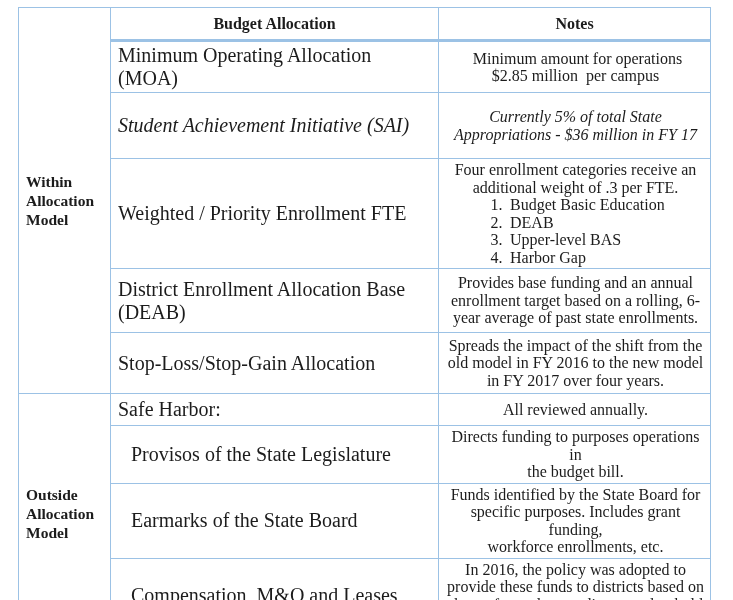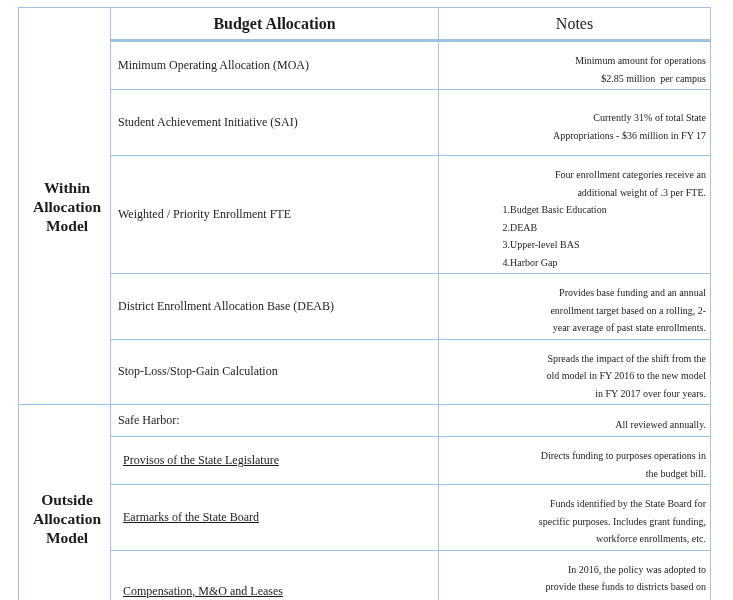--- a/index.html
+++ b/index.html
@@ -26,36 +26,35 @@
     table-layout: fixed;
   }
   col.c1 { width: 92px; }
   col.c2 { width: 328px; }
   col.c3 { width: 272px; }
 
   .alloc-table td, .alloc-table th {
     border: 1px solid #9CC2E5;
     vertical-align: middle;
     background: #ffffff;
-    text-align: center;
   }
 
   
   tr.r-header { height: 33px; }
   tr.r-header th {
     border-bottom: 3px solid #9CC2E5;
     font-size: 16px;
     padding: 2px 4px;
   }
   th.th-alloc { font-weight: bold; }
-  th.th-notes { font-weight: normal; margin-left: 10px; }
+  th.th-notes { font-weight: bold; margin-left: 10px; }
 
   
   tr.r1 { height: 46px; }
-  tr.r2 { height: 66px; }
+  tr.r2 { height: 66px; font-style: italic; }
   tr.r3 { height: 108px; }
   tr.r4 { height: 64px; }
   tr.r5 { height: 61px; }
   tr.r6 { height: 32px; }
   tr.r7 { height: 44px; }
   tr.r8 { height: 64px; }
   tr.r9 { height: 72px; }
 
   
   td.group-cell {
@@ -64,32 +63,32 @@
   }
   .group-label {
     font-weight: bold;
     font-size: 15.5px;
     line-height: 19px;
     white-space: pre-line;
   }
 
   
   td.alloc {
-    font-size: 12px;
+    font-size: 20px;
     padding: 2px 6px 2px 7px;
     text-align: left;
   }
-  td.alloc.indent { padding-left: 12px; text-decoration: underline; }
+  td.alloc.indent { padding-left: 20px; }
 
   
   td.note {
-    font-size: 10px;
+    font-size: 16px;
     line-height: 17.5px;
-    padding: 10px 4px 2px 6px;
-    text-align: right;
+    padding: 2px 4px 2px 6px;
+    text-align: center;
   }
   .note-text { white-space: pre-wrap; }
 
   .note-li {
     display: flex;
     padding-left: 38px;
     line-height: 17.5px;
   }
   .note-li .num { width: 27px; flex: 0 0 27px; }
 </style>
@@ -119,21 +118,21 @@
       <td class="alloc">Minimum Operating Allocation (MOA)</td>
       <td class="note">
         <div class="note-text"> Minimum amount for operations
 $2.85 million  per campus</div>
       </td>
     </tr>
 
     <tr class="r2">
       <td class="alloc">Student Achievement Initiative (SAI)</td>
       <td class="note">
-        <div class="note-text">Currently 31% of total State
+        <div class="note-text">Currently 5% of total State
 Appropriations - $36 million in FY 17</div>
       </td>
     </tr>
 
     <tr class="r3">
       <td class="alloc">Weighted / Priority Enrollment FTE</td>
       <td class="note">
         <div class="note-text">Four enrollment categories receive an
 additional weight of .3 per FTE.</div>
         <div class="note-li">
@@ -152,27 +151,27 @@
           <span class="num">4.</span>
           <span>Harbor Gap</span>
         </div>
       </td>
     </tr>
 
     <tr class="r4">
       <td class="alloc">District Enrollment Allocation Base (DEAB)</td>
       <td class="note">
         <div class="note-text">Provides base funding and an annual
-enrollment target based on a rolling, 2-
+enrollment target based on a rolling, 6-
 year average of past state enrollments.</div>
       </td>
     </tr>
 
     <tr class="r5">
-      <td class="alloc">Stop-Loss/Stop-Gain Calculation</td>
+      <td class="alloc">Stop-Loss/Stop-Gain Allocation</td>
       <td class="note">
         <div class="note-text">Spreads the impact of the shift from the
 old model in FY 2016 to the new model
 in FY 2017 over four years.</div>
       </td>
     </tr>
 
     <tr class="r6">
       <td class="group-cell" rowspan="4">
         <div class="group-label">Outside

